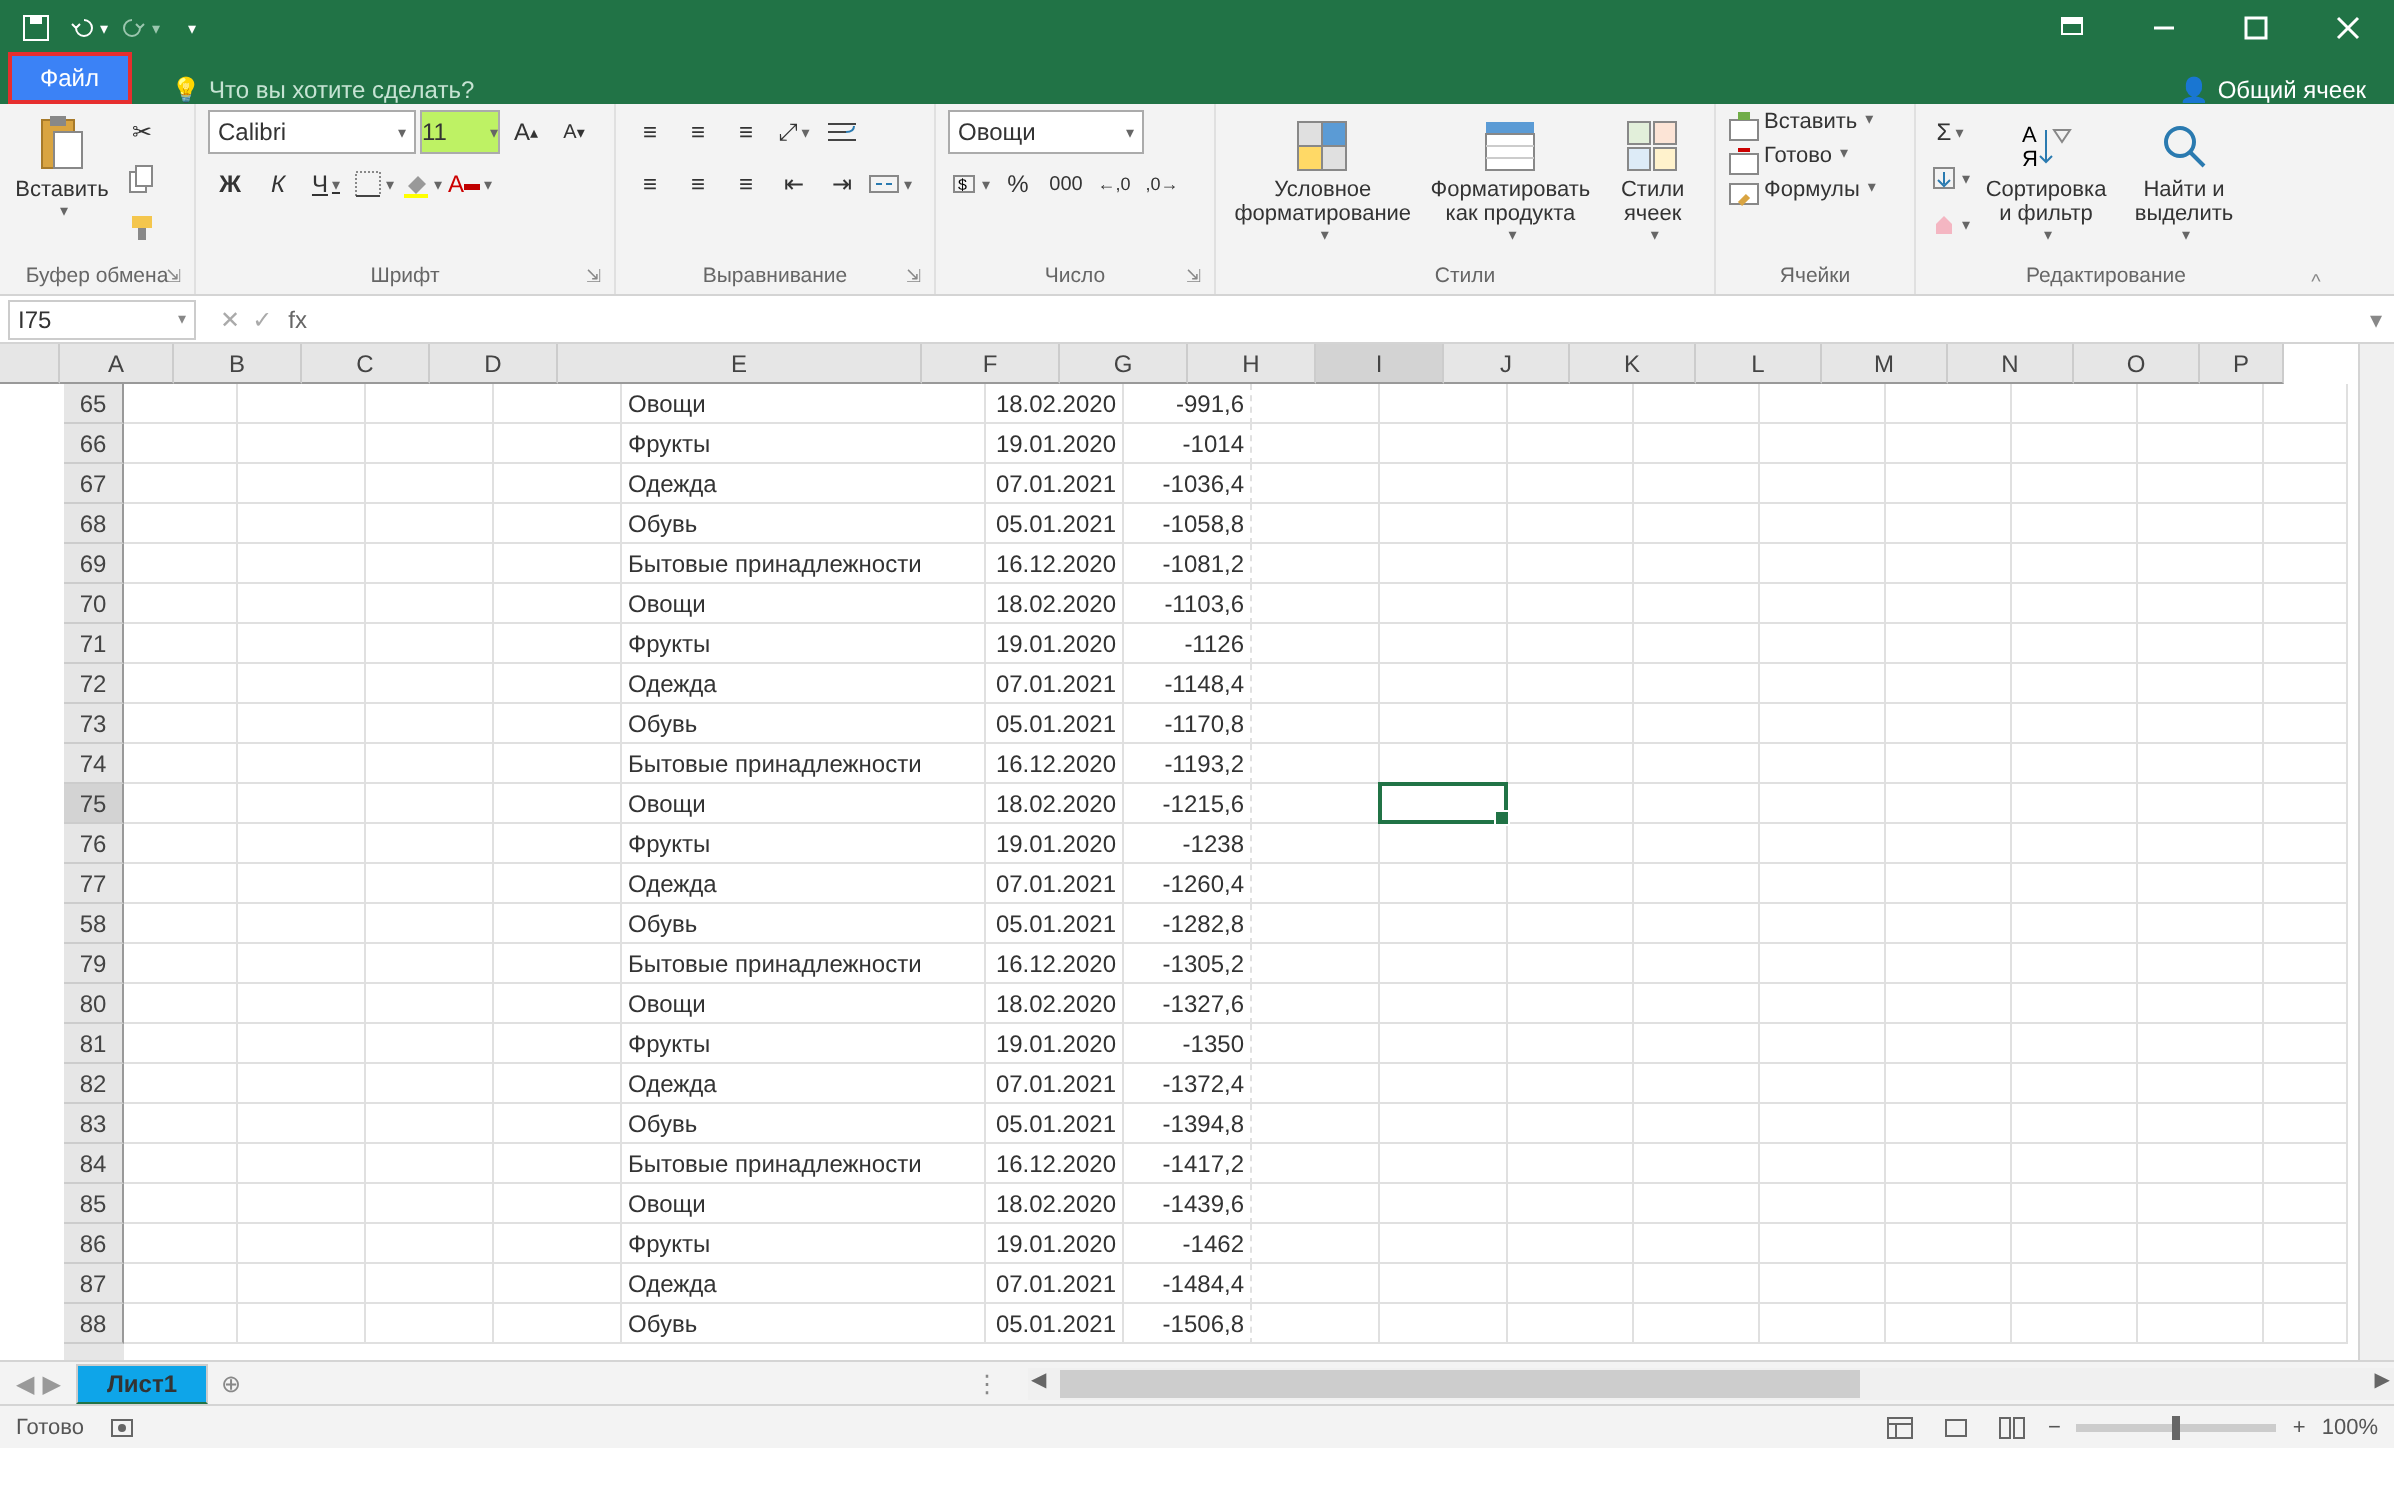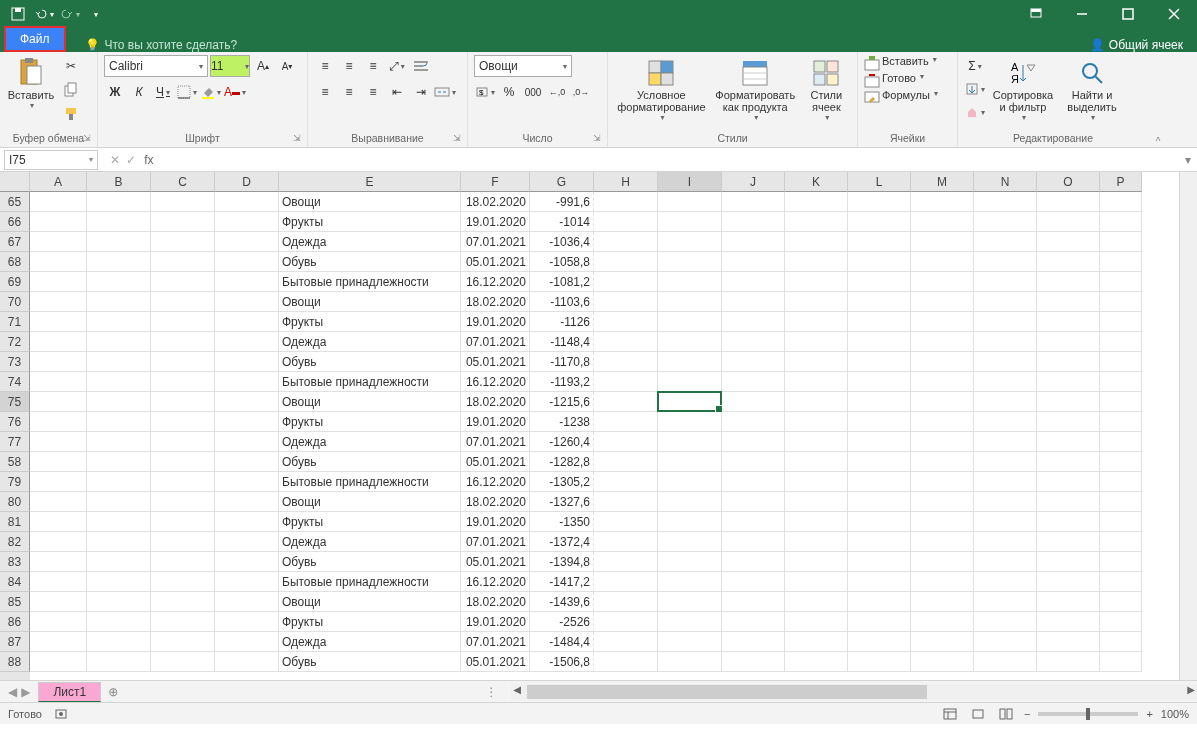--- a/index.html
+++ b/index.html
@@ -62,21 +62,21 @@
 .cell { height:20px; border-right:1px solid #e0e0e0; border-bottom:1px solid #e0e0e0; padding:0 3px; font-size:12px; display:flex; align-items:center; overflow:hidden; white-space:nowrap; }
 .cell.num { justify-content:flex-end; }
 .selected-cell { position:absolute; border:2px solid #217346; pointer-events:none; box-sizing:border-box; }
 .selected-cell::after { content:''; position:absolute; right:-3px; bottom:-3px; width:6px; height:6px; background:#217346; border:1px solid #fff; }
 
 .vscroll { width:18px; background:#f0f0f0; border-left:1px solid #d4d4d4; height:100%; }
 
 
 .sheet-tabs { height:22px; background:#f3f3f3; border-top:1px solid #d4d4d4; display:flex; align-items:center; }
 .sheet-nav { display:flex; gap:4px; padding:0 8px; color:#999; }
-.sheet-tab { padding:2px 14px; background:#f9a8d4; border:1px solid #ccc; border-bottom:1px solid #217346; font-size:12px; }
+.sheet-tab { padding:2px 14px; background:#0ea5e9; border:1px solid #ccc; border-bottom:1px solid #217346; font-size:12px;font-weight:bold; }
 .hscroll-track { flex:1; height:16px; background:#f0f0f0; margin-left:20px; position:relative; }
 .hscroll-thumb { position:absolute; left:2px; width:14px; height:14px; top:1px; background:#cdcdcd; }
 
 
 .statusbar { height:22px; background:#f3f3f3; border-top:1px solid #d4d4d4; display:flex; align-items:center; font-size:11px; padding:0 8px; color:#555; }
 .status-right { margin-left:auto; display:flex; align-items:center; gap:8px; }
 .view-btn { width:20px; height:16px; display:flex; align-items:center; justify-content:center; }
 .zoom-slider { width:100px; height:4px; background:#ccc; position:relative; }
 .zoom-slider .thumb { position:absolute; left:48px; top:-4px; width:4px; height:12px; background:#666; }
 
@@ -441,21 +441,21 @@
           <div class="col-header active" style="width: 64px;">I</div>
           <div class="col-header" style="width: 63px;">J</div>
           <div class="col-header" style="width: 63px;">K</div>
           <div class="col-header" style="width: 63px;">L</div>
           <div class="col-header" style="width: 63px;">M</div>
           <div class="col-header" style="width: 63px;">N</div>
           <div class="col-header" style="width: 63px;">O</div>
           <div class="col-header" style="width: 42px;">P</div>
         </div>
     </div>
-    <div style="display:flex;flex:1;overflow:hidden;">
+    <div style="display:flex;flex:1;overflow:hidden;margin-left:32px;">
       <div class="row-headers" id="row-headers">
           <div class="row-header">65</div>
           <div class="row-header">66</div>
           <div class="row-header">67</div>
           <div class="row-header">68</div>
           <div class="row-header">69</div>
           <div class="row-header">70</div>
           <div class="row-header">71</div>
           <div class="row-header">72</div>
           <div class="row-header">73</div>
@@ -854,21 +854,21 @@
             <div class="cell" style="width: 63px;"></div>
             <div class="cell" style="width: 42px;"></div>
           </div>
           <div class="grid-row">
             <div class="cell" style="width: 57px;"></div>
             <div class="cell" style="width: 64px;"></div>
             <div class="cell" style="width: 64px;"></div>
             <div class="cell" style="width: 64px;"></div>
             <div class="cell" style="width: 182px;">Фрукты</div>
             <div class="cell num" style="width: 69px;">19.01.2020</div>
-            <div class="cell num" style="width: 64px; border-right-style: dashed;">-2526</div>
+            <div class="cell num" style="width: 64px; border-right-style: dashed;">-1462</div>
             <div class="cell" style="width: 64px;"></div>
             <div class="cell" style="width: 64px;"></div>
             <div class="cell" style="width: 63px;"></div>
             <div class="cell" style="width: 63px;"></div>
             <div class="cell" style="width: 63px;"></div>
             <div class="cell" style="width: 63px;"></div>
             <div class="cell" style="width: 63px;"></div>
             <div class="cell" style="width: 63px;"></div>
             <div class="cell" style="width: 42px;"></div>
           </div>

